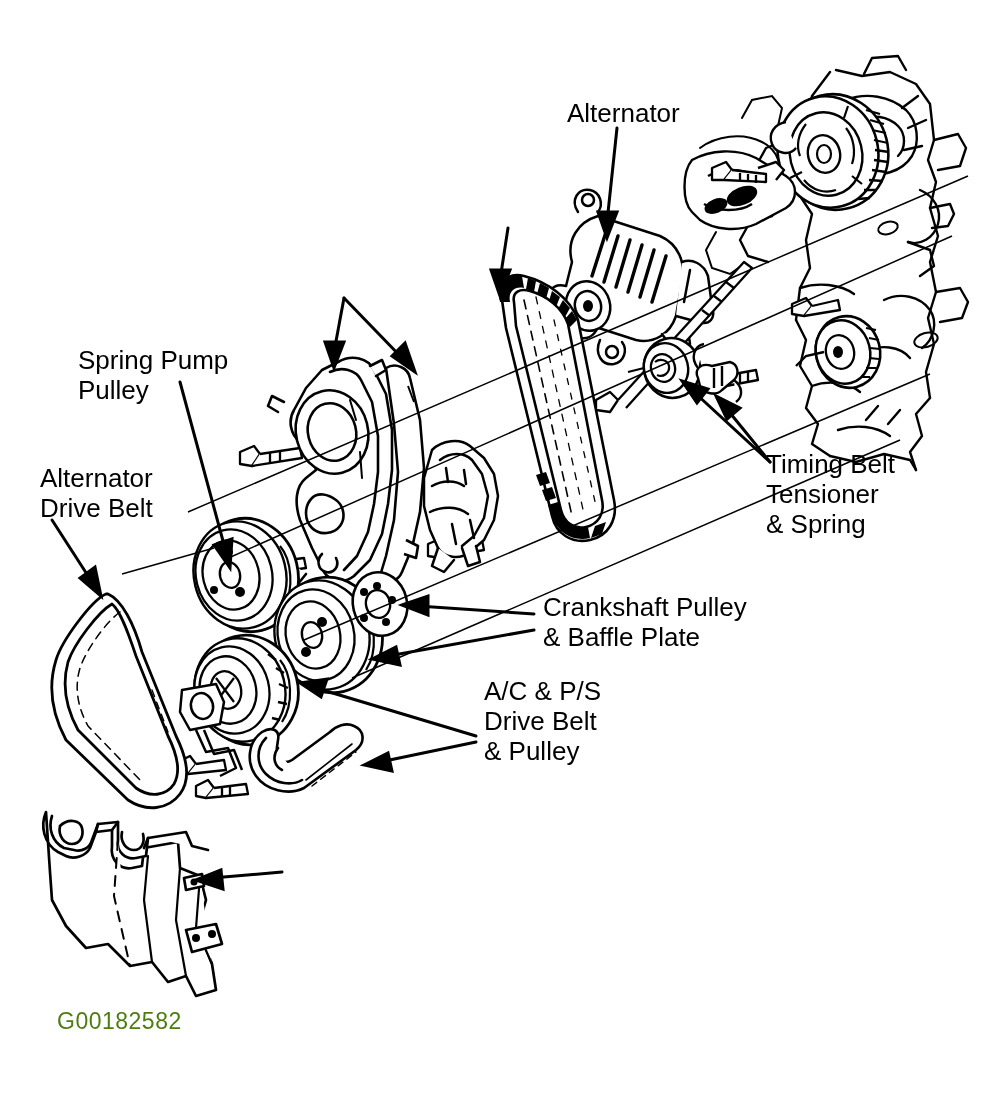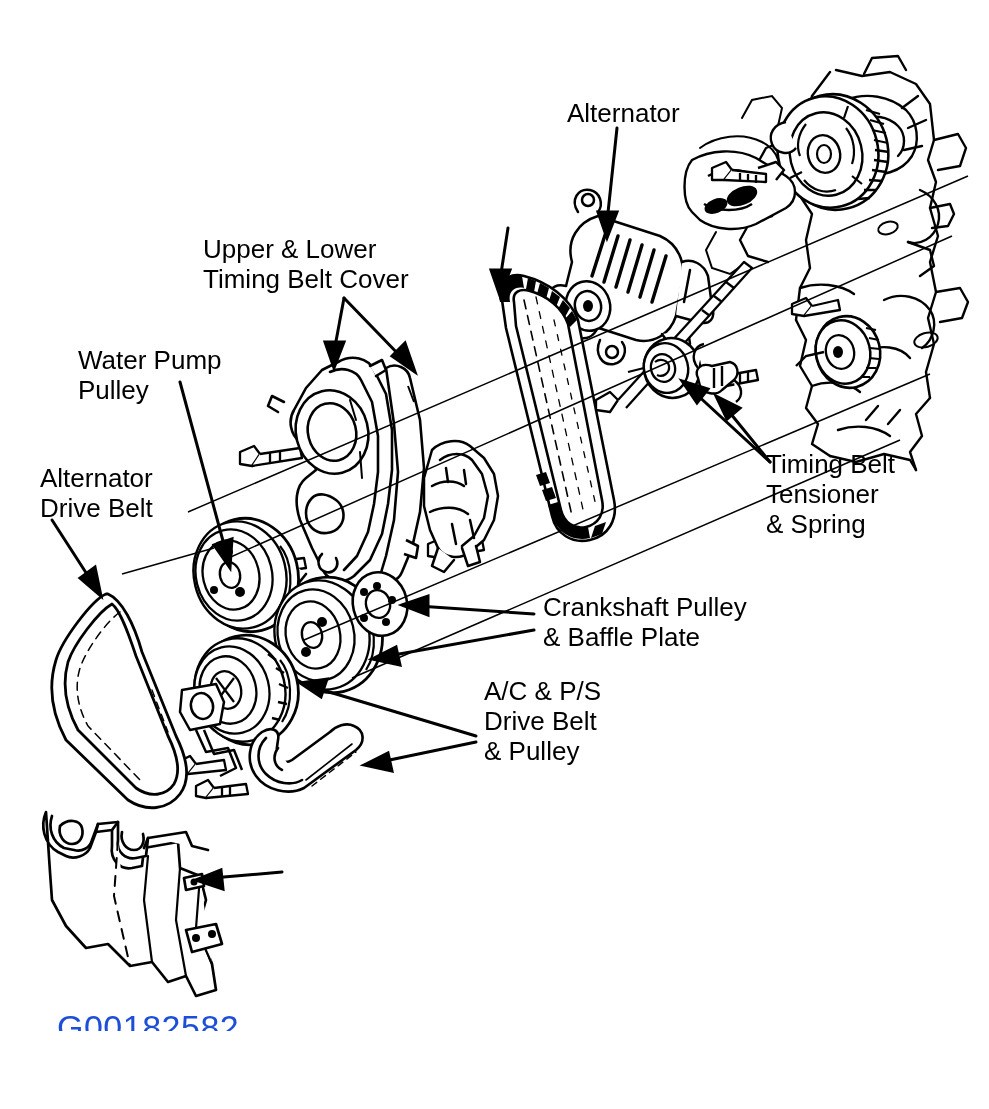--- a/index.html
+++ b/index.html
@@ -33,23 +33,23 @@
     line-height: 30px;
     font-weight: 400;
     white-space: pre;
     letter-spacing: 0px;
   }
   #figure-id {
     position: absolute;
     left: 57px;
     top: 1008px;
     font-family: "Liberation Sans", sans-serif;
-    font-size: 34px;
+    font-size: 23px;
     letter-spacing: 0.5px;
-    color: #1d4ed8;
+    color: #4d7c0f;
   }
 </style>
 </head>
 <body>
 
 <div id="figure">
 
   <svg id="art" viewBox="0 0 989 1109" xmlns="http://www.w3.org/2000/svg">
 
     <g fill="none" stroke="#000" stroke-width="2.4" stroke-linejoin="round" stroke-linecap="round">
@@ -477,23 +477,21 @@
       <path d="M476 736 L316 688" fill="none"></path>
       <path d="M300 683 L327 679 L321 697 Z"></path>
 
       <path d="M282 872 L212 878" fill="none"></path>
       <path d="M196 880 L221 870 L223 889 Z"></path>
     </g>
 
   </svg>
 
   <div class="callout" style="left:567px; top:98px;">Alternator</div>
-  <div class="callout" style="left:203px; top:234px;">Upper &amp; Lower
-Timing Belt Cover</div>
-  <div class="callout" style="left:78px; top:345px;">Water Pump
+  <div class="callout" style="left:78px; top:345px;">Spring Pump
 Pulley</div>
   <div class="callout" style="left:40px; top:463px;">Alternator
 Drive Belt</div>
   <div class="callout" style="left:766px; top:449px;">Timing Belt
 Tensioner
 &amp; Spring</div>
   <div class="callout" style="left:543px; top:592px;">Crankshaft Pulley
 &amp; Baffle Plate</div>
   <div class="callout" style="left:484px; top:676px;">A/C &amp; P/S
 Drive Belt

